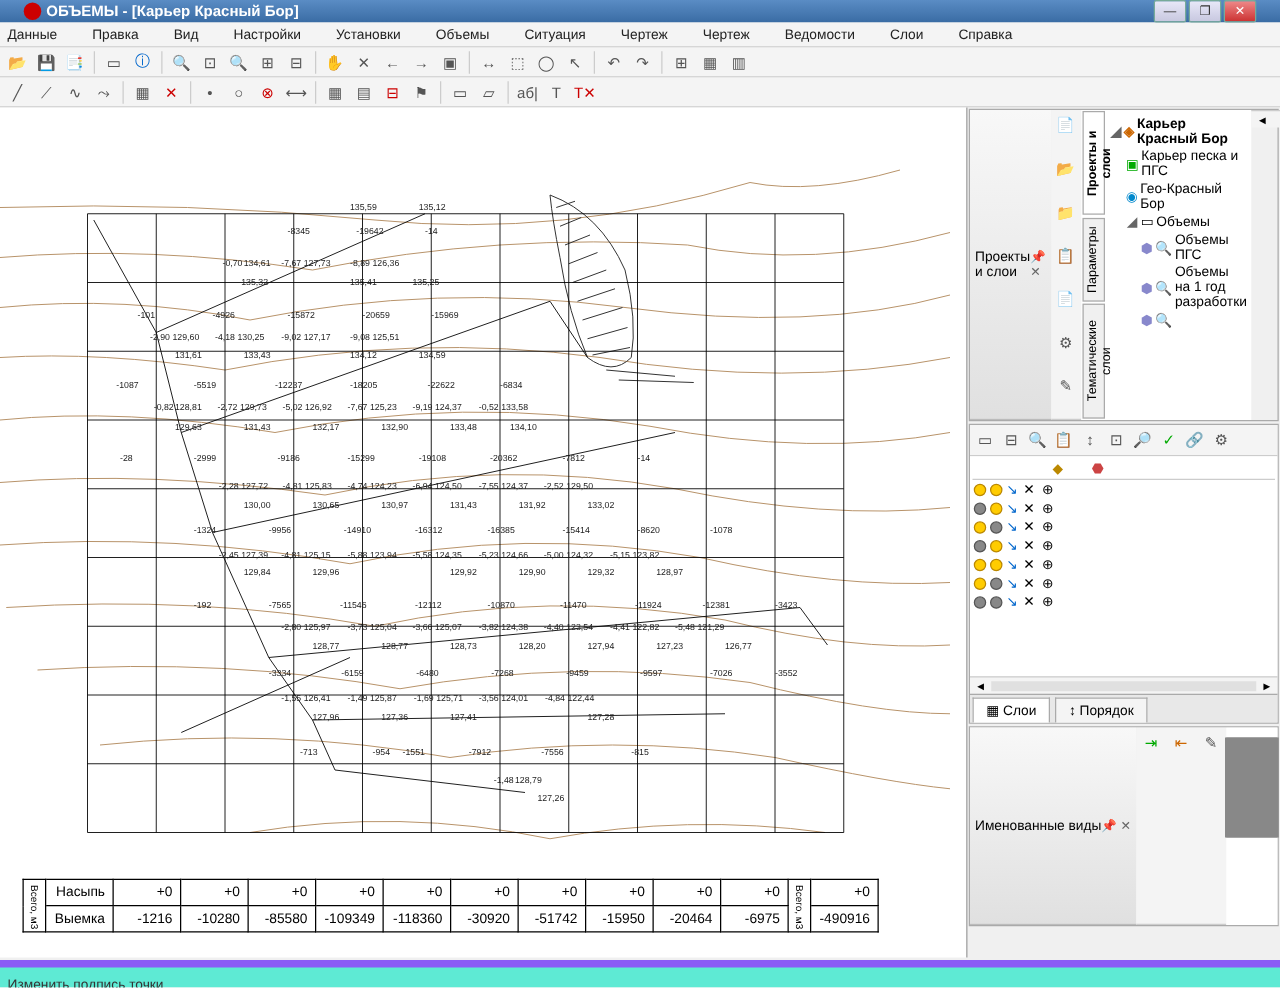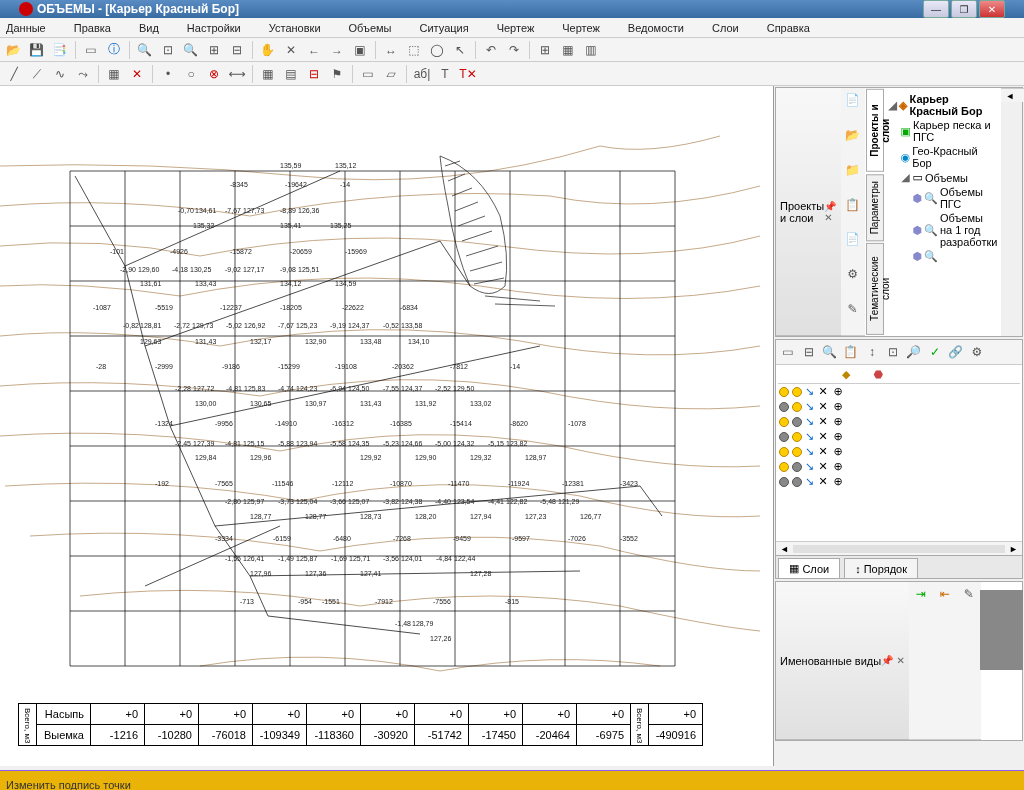--- a/index.html
+++ b/index.html
@@ -37,21 +37,21 @@
 .layerright { width:110px; border-left:1px solid #ccc; padding:4px; font-size:10px; color:#555; }
 .layerrow { display:flex; align-items:center; gap:3px; padding:1px; }
 .bulb { width:10px; height:10px; border-radius:50%; }
 .bulb.on { background:#fc0; border:1px solid #b80; }
 .bulb.off { background:#888; border:1px solid #555; }
 .sym { width:12px; text-align:center; font-size:11px; }
 .namedviews { height:160px; }
 .nvtoolbar { padding:2px; display:flex; gap:4px; border-bottom:1px solid #ccc; background:#f4f4f4; }
 .nvbody { flex:1; background:#fff; position:relative; }
 .nvthumb { position:absolute; top:8px; height:80px; background:#888; }
-.statusbar { position:absolute; bottom:0; left:0; right:0; height:20px; background:#eab308; border-top:1px solid #8b5cf6; padding:8px 6px; font-size:11px; color:#333; }
+.statusbar { position:absolute; bottom:0; left:0; right:0; height:20px; background:#5eead4; border-top:6px solid #8b5cf6; padding:8px 6px; font-size:11px; color:#333; }
 
 .contour { stroke:#b8936a; stroke-width:0.8; fill:none; }
 .grid { stroke:#000; stroke-width:0.7; fill:none; }
 .diag { stroke:#000; stroke-width:0.7; fill:none; }
 .hatch { stroke:#333; stroke-width:0.8; fill:none; }
 .lblsm { font-size:7px; fill:#222; }
 
 .sumtable { position:absolute; left:18px; bottom:20px; border-collapse:collapse; font-size:9px; background:#fff; }
 .sumtable td { border:1px solid #000; padding:4px 6px; text-align:right; min-width:54px; }
 .sumtable .rh { writing-mode:vertical-rl; font-size:8px; padding:2px; min-width:18px; }
@@ -402,26 +402,26 @@
             <td>+0</td>
         <td>+0</td>
             <td>+0</td>
         <td class="rh" rowspan="2">Всего, м3</td>
         <td>+0</td>
       </tr>
       <tr>
         <td>Выемка</td>
         <td>-1216</td>
             <td>-10280</td>
-        <td>-76018</td>
+        <td>-85580</td>
             <td>-109349</td>
         <td>-118360</td>
             <td>-30920</td>
         <td>-51742</td>
-            <td>-17450</td>
+            <td>-15950</td>
         <td>-20464</td>
             <td>-6975</td>
         <td>-490916</td>
       </tr>
     </tbody>
       </table>
   </div>
 
   <div class="sidepanel">
     <div class="panel" style="height:250px">

